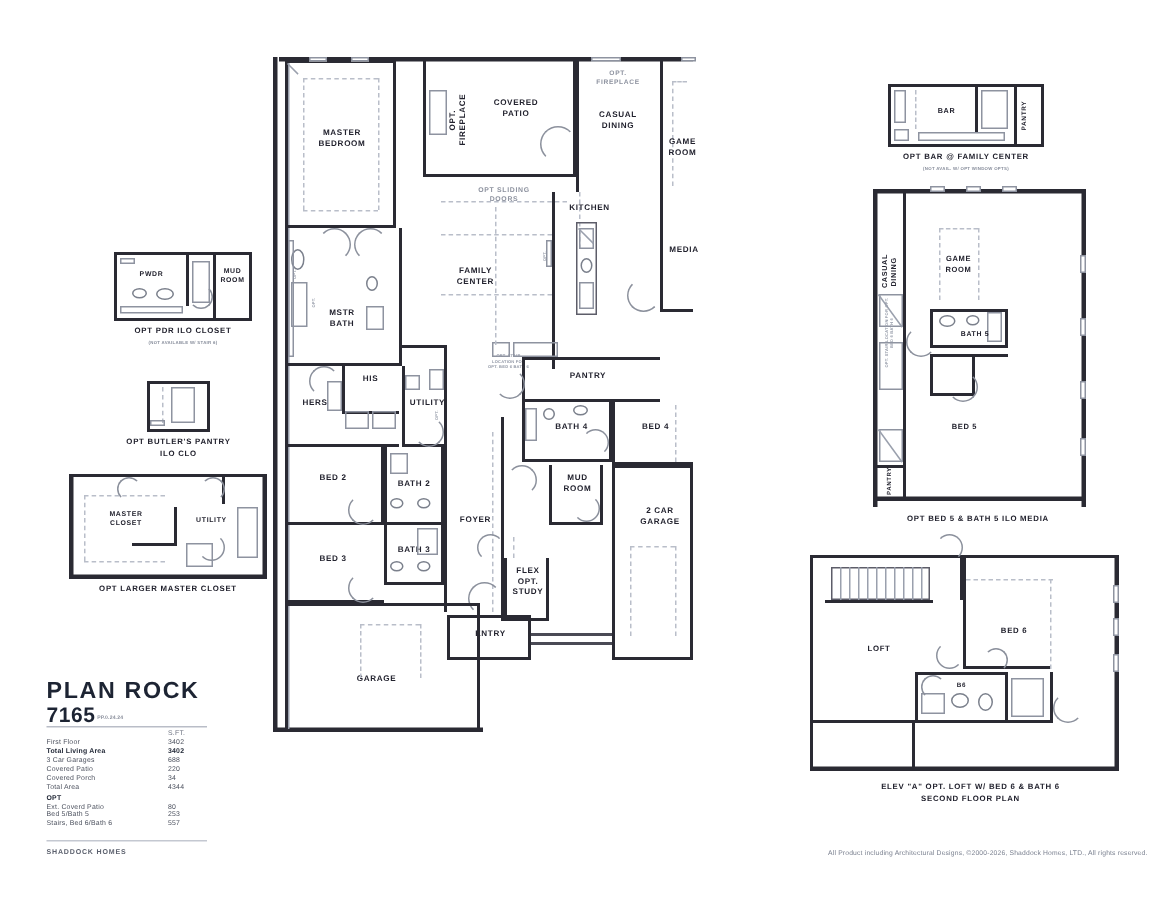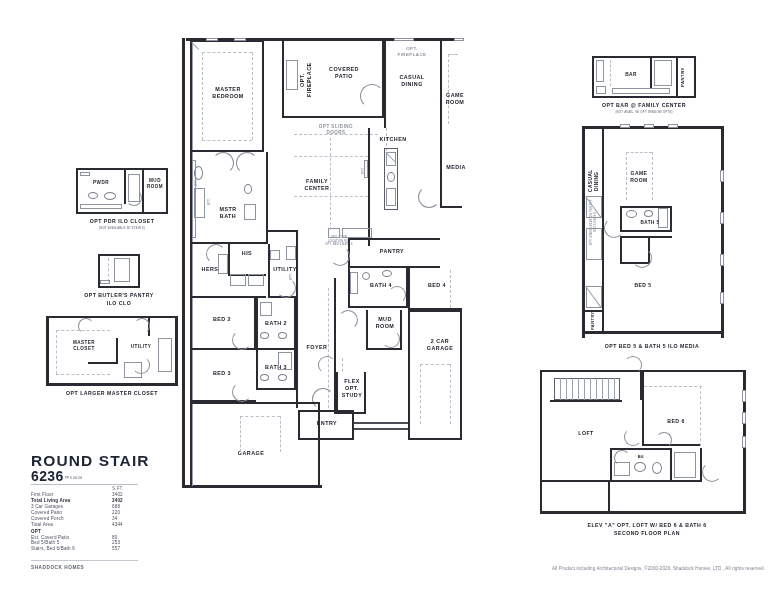--- a/index.html
+++ b/index.html
@@ -502,22 +502,22 @@
   <div class="swing tr" style="left:116px;top:62px;width:16px;height:16px;"></div>
   <div class="swing bl" style="left:162px;top:92px;width:20px;height:20px;"></div>
 </div>
 <div class="cap" style="left:582px;top:522px;width:130px;">
   <span>ELEV "A" OPT. LOFT W/
 BED 6 &amp; BATH 6
 SECOND FLOOR PLAN</span>
 </div>
 
 <div>
-  <div class="tb-name">ROUND STAIR</div>
-  <div class="tb-num"><span>6236</span><span class="rev">PP.0.24.24</span></div>
+  <div class="tb-name">PLAN ROCK</div>
+  <div class="tb-num"><span>7165</span><span class="rev">PP.0.24.24</span></div>
   <div class="tb-rule" style="top:484px;"></div>
 
   <table class="spec">
     <tbody>
       <tr class="hdr">
             <td></td>
             <td class="v">S.FT.</td>
           </tr>
       <tr>
             <td>First Floor</td>

